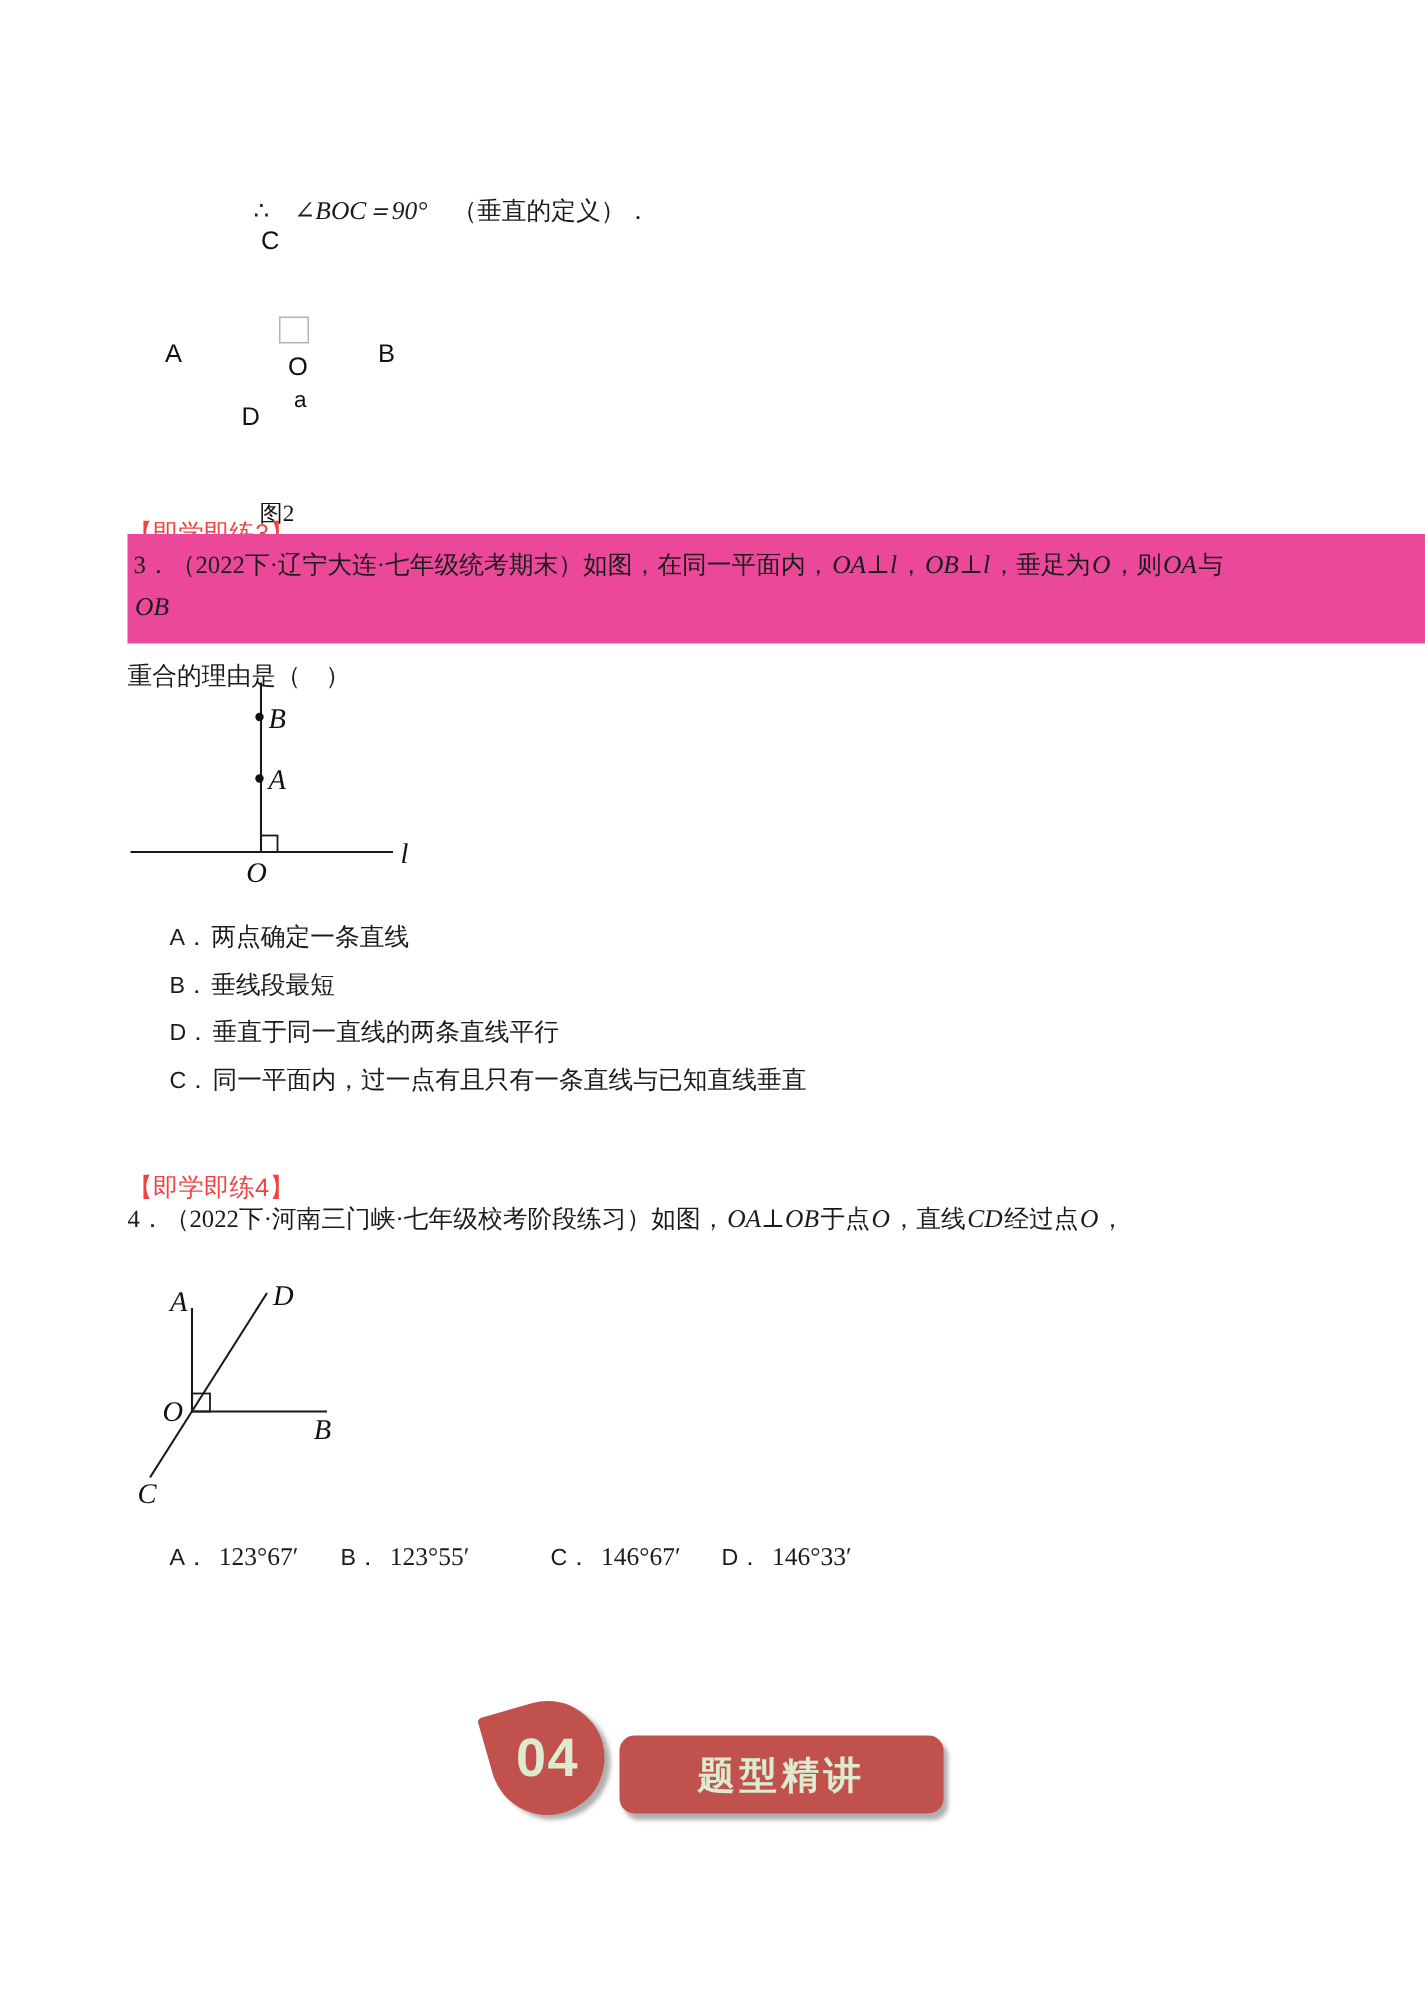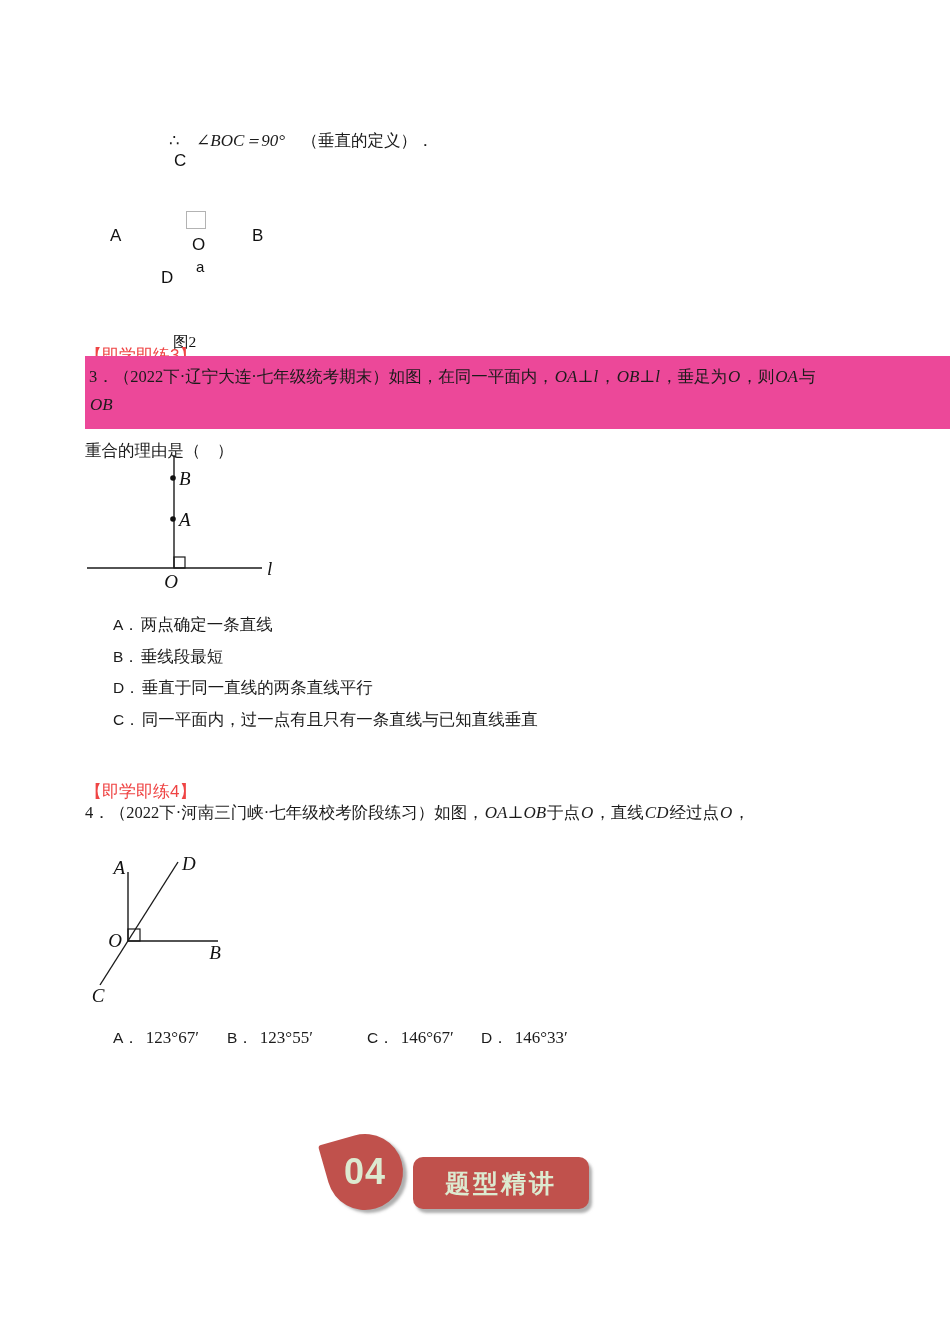--- a/index.html
+++ b/index.html
@@ -65,21 +65,21 @@
   .opt-val{font-size:17px;margin-left:5px;}
 
   
   .badge-circle{position:absolute;left:327px;top:1134px;width:76px;height:76px;
     background:#c0514c;border-radius:4% 50% 50% 50%;transform:rotate(-16deg);
     box-shadow:3px 4px 3px rgba(110,110,110,.55);
     display:flex;align-items:center;justify-content:center;}
   .badge-circle span{transform:rotate(16deg);color:#dcead0;
     font-family:"Liberation Sans","DejaVu Sans",sans-serif;font-weight:bold;
     font-size:36px;letter-spacing:1px;}
-  .badge-banner{position:absolute;left:413px;top:1157px;width:176px;height:52px;
+  .badge-banner{position:absolute;left:413px;top:1157px;width:216px;height:52px;
     background:#c0514c;border-radius:10px;
     box-shadow:3px 4px 3px rgba(110,110,110,.55);
     display:flex;align-items:center;justify-content:center;}
   .badge-banner span{color:#dcead0;font-family:"Liberation Sans","DejaVu Sans",sans-serif;
     font-weight:bold;font-size:25px;letter-spacing:3px;}
 </style>
 </head>
 <body>
 
 <div class="page">

